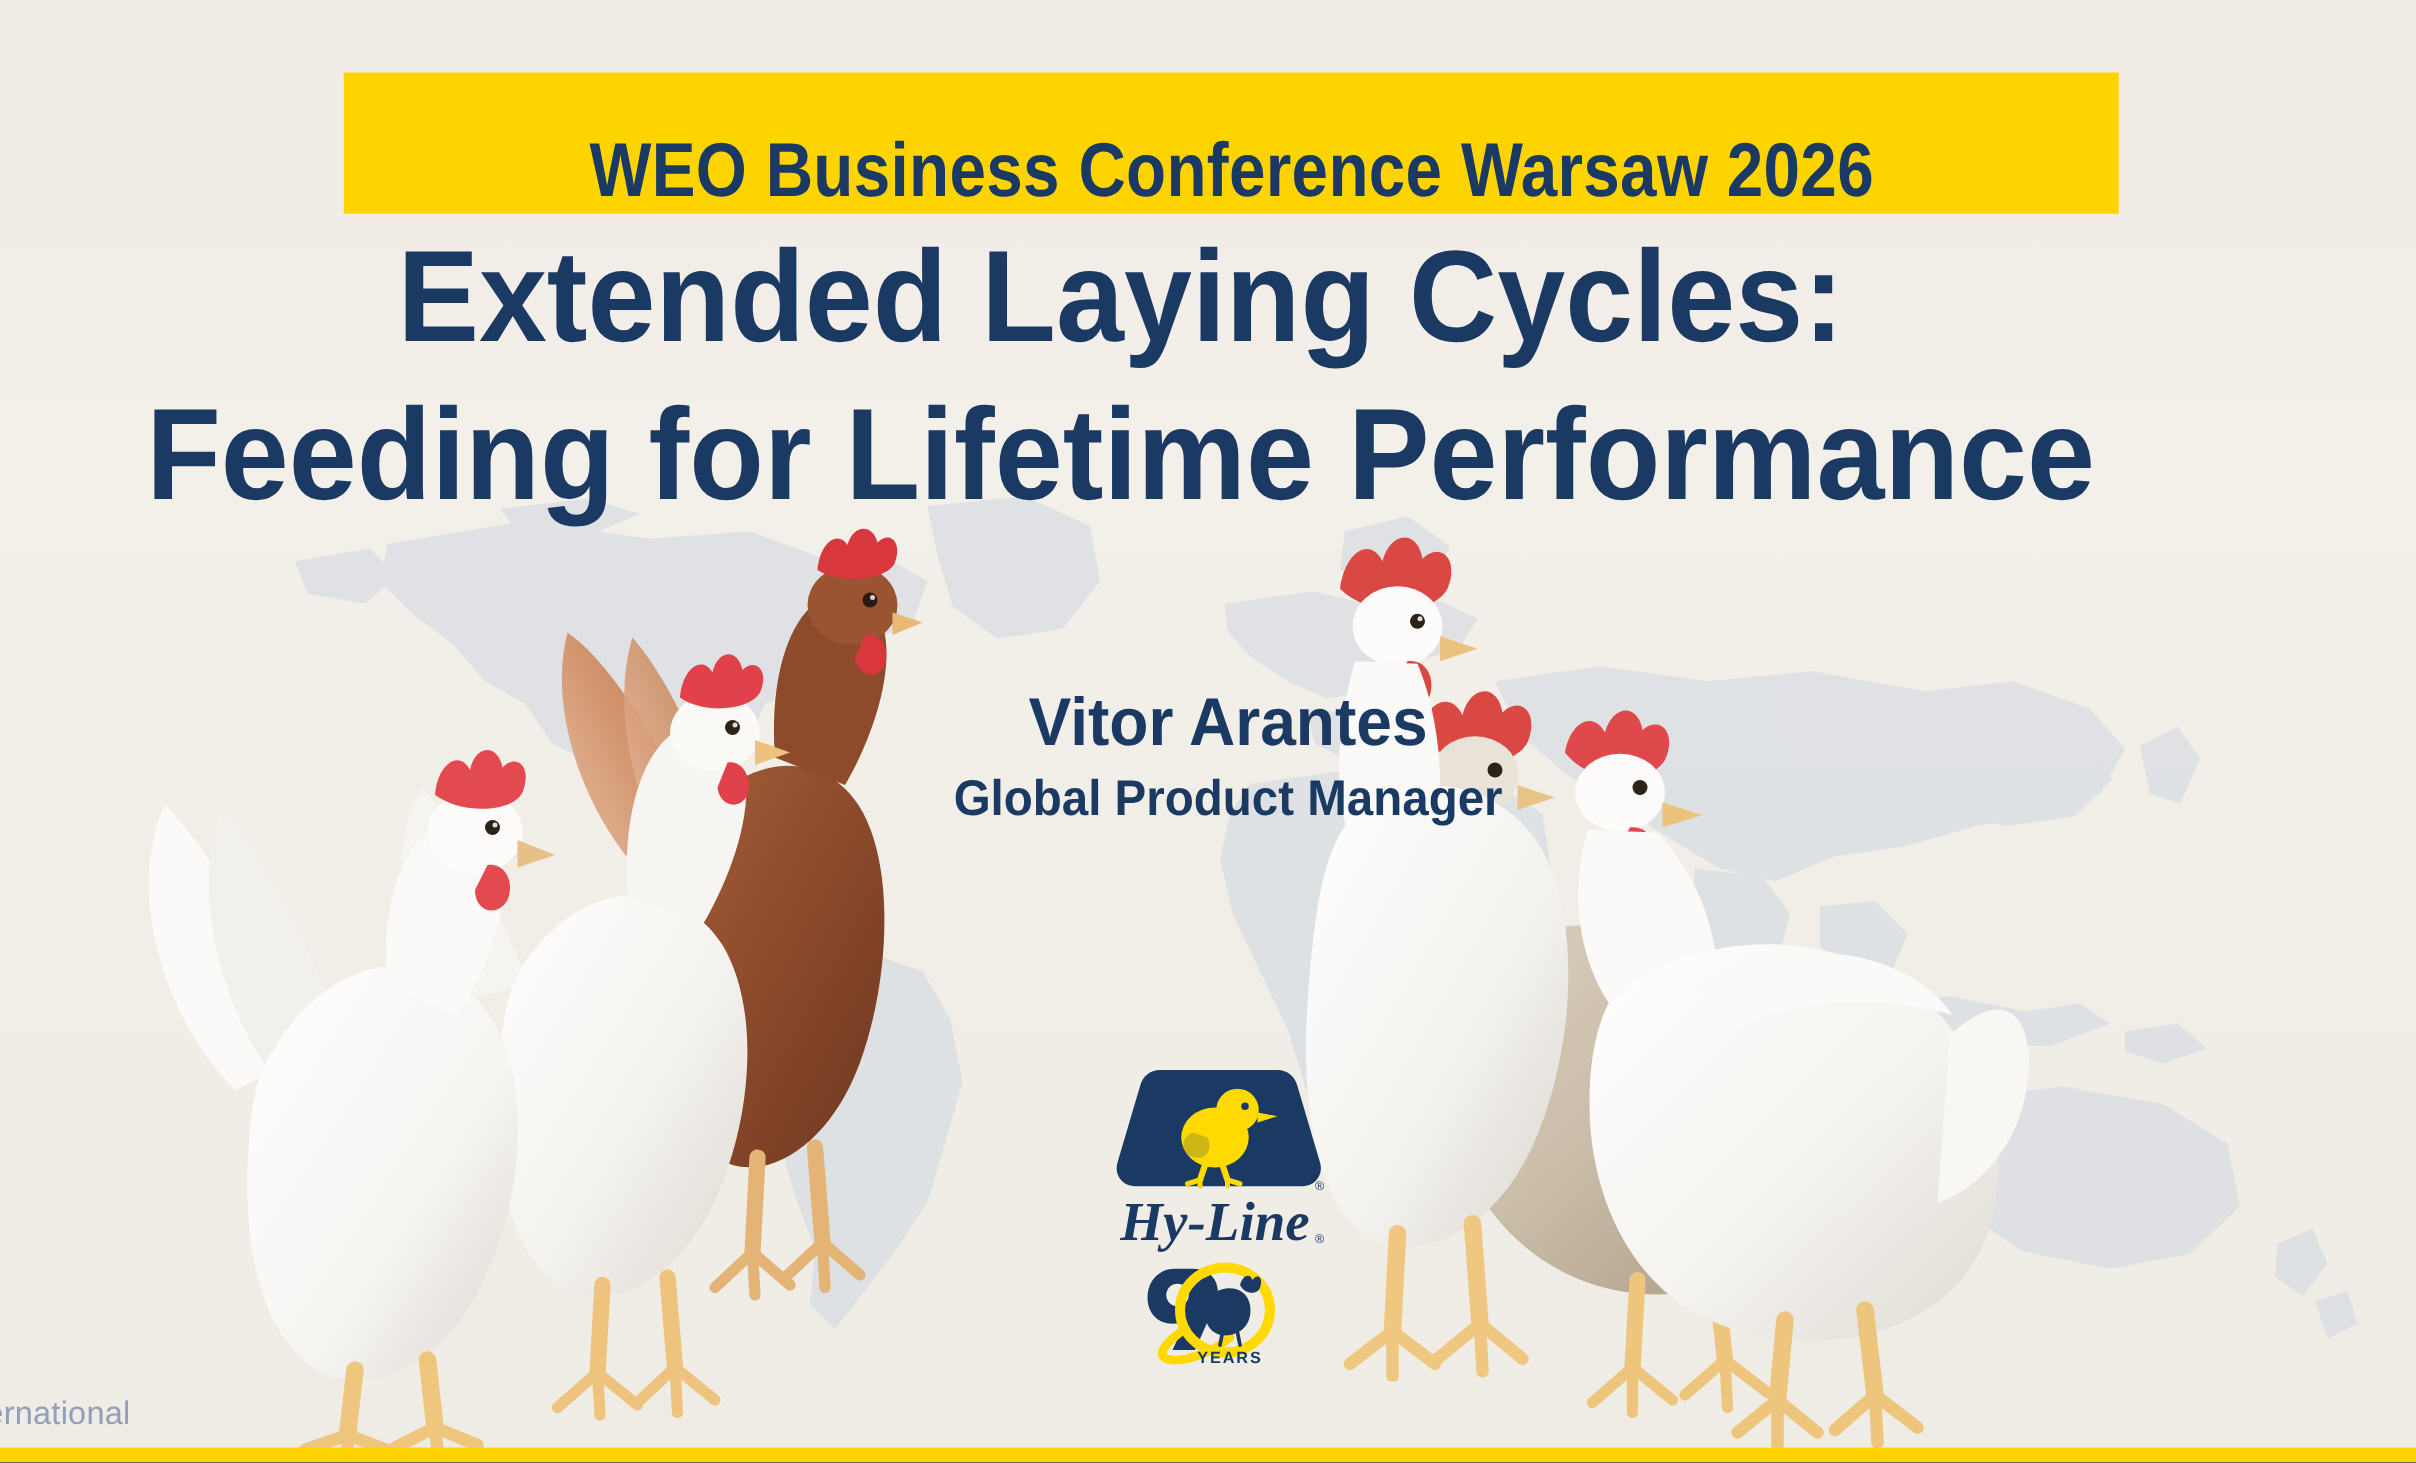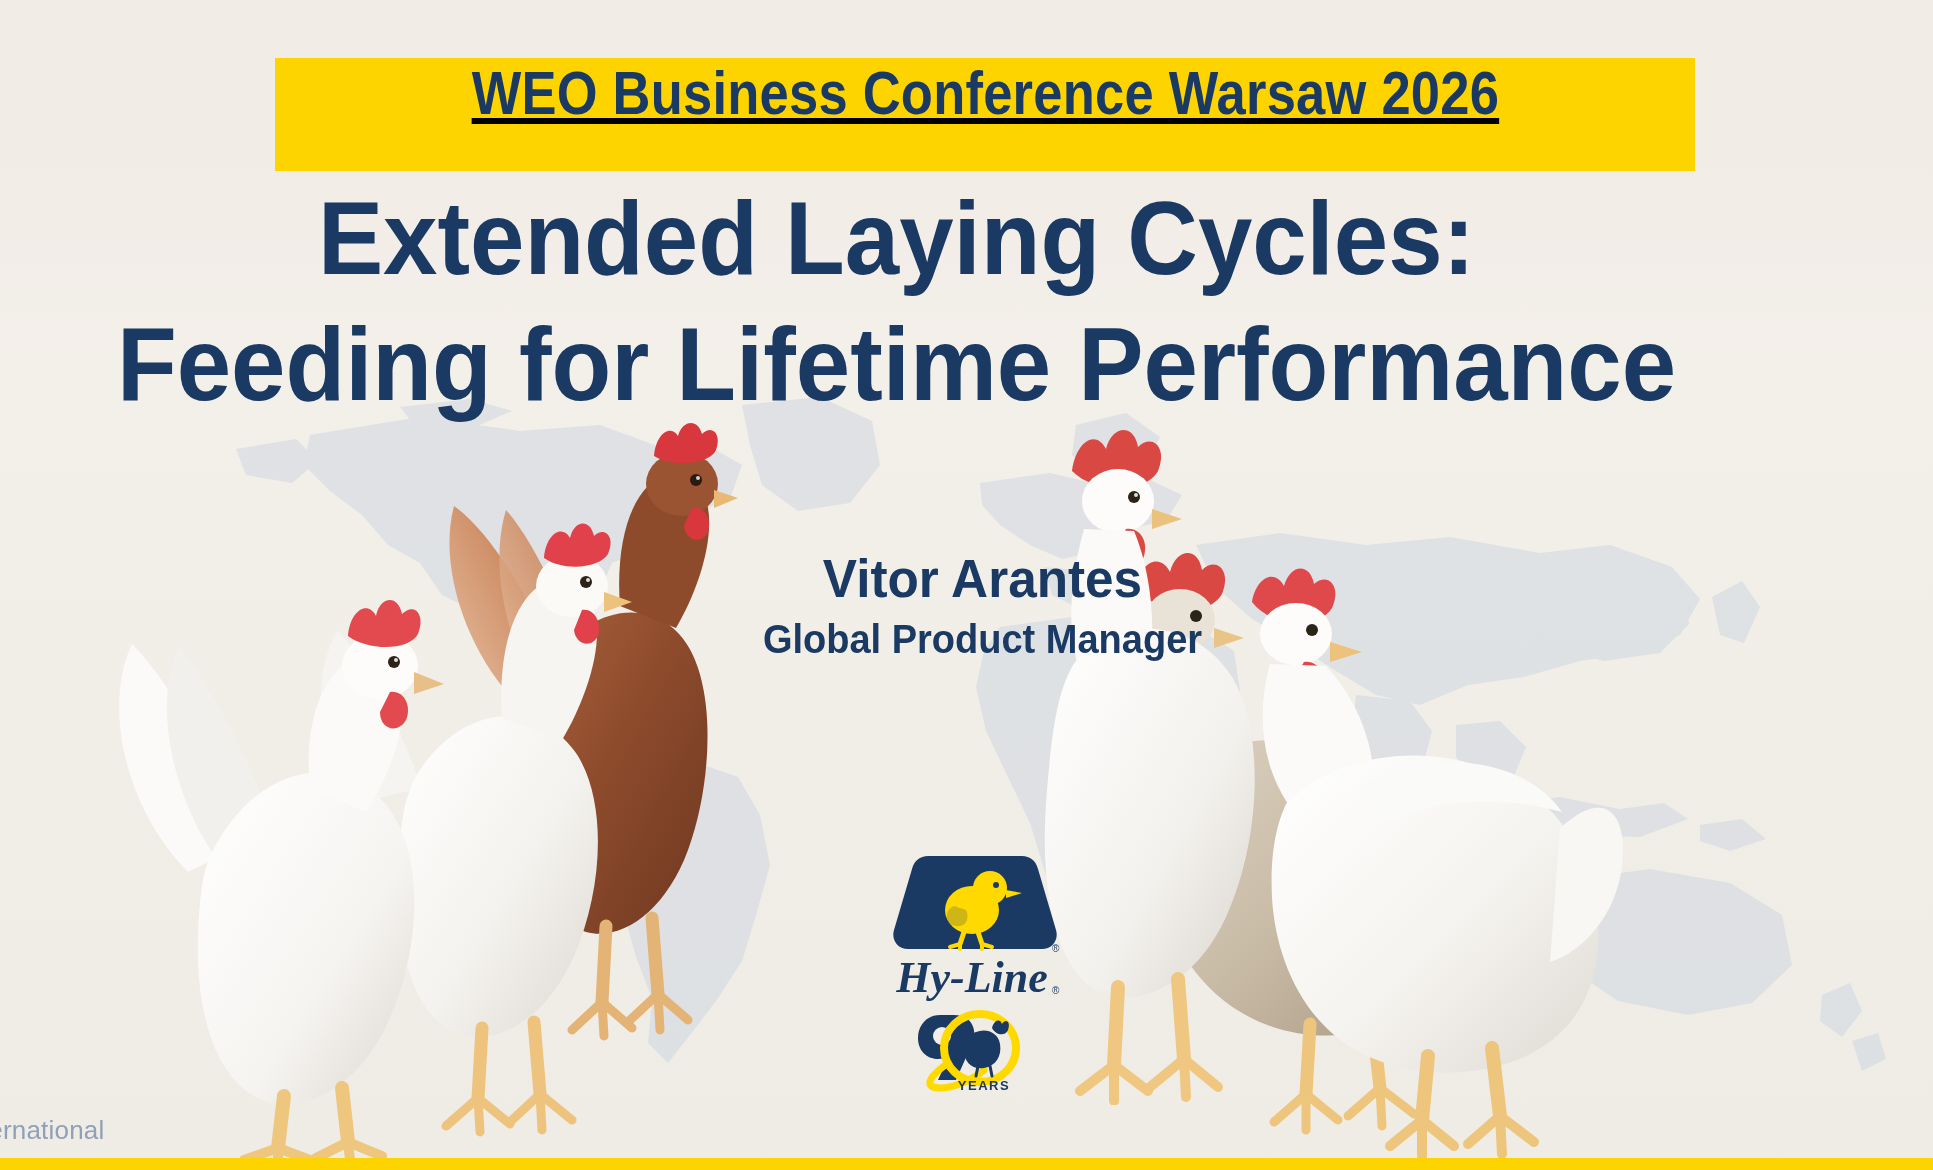--- a/index.html
+++ b/index.html
@@ -26,23 +26,22 @@
   }
   .map-layer svg{width:100%;height:100%;display:block;}
 
   
   .conf-banner{
     position:absolute;
     left:275px; top:58px;
     width:1420px; height:113px;
     background:#fdd400;
     display:flex;
-    align-items:flex-start;
+    align-items:flex-end;
     justify-content:center;
-    text-decoration:underline;
   }
   .conf-banner-text{
     color:#1b3a63;
     font-size:61px;
     font-weight:bold;
     letter-spacing:.3px;
     transform:scaleX(.86);
     transform-origin:center center;
     white-space:nowrap;
     font-family:"Liberation Sans", sans-serif;

